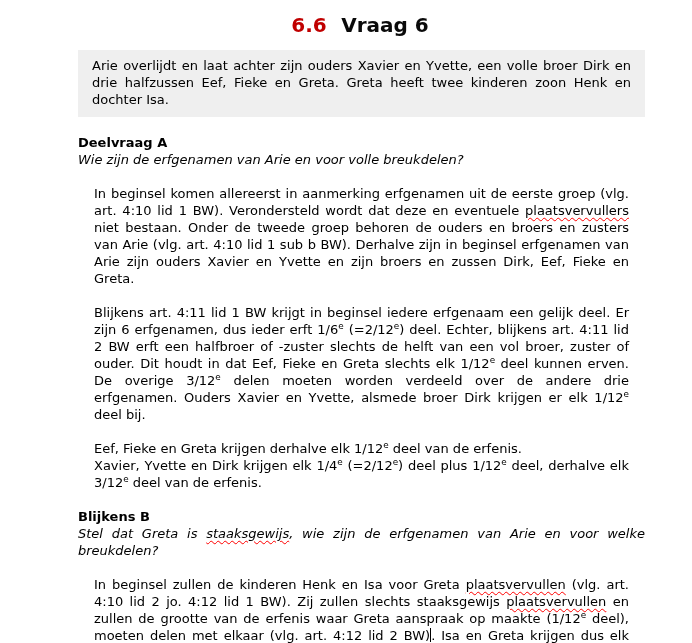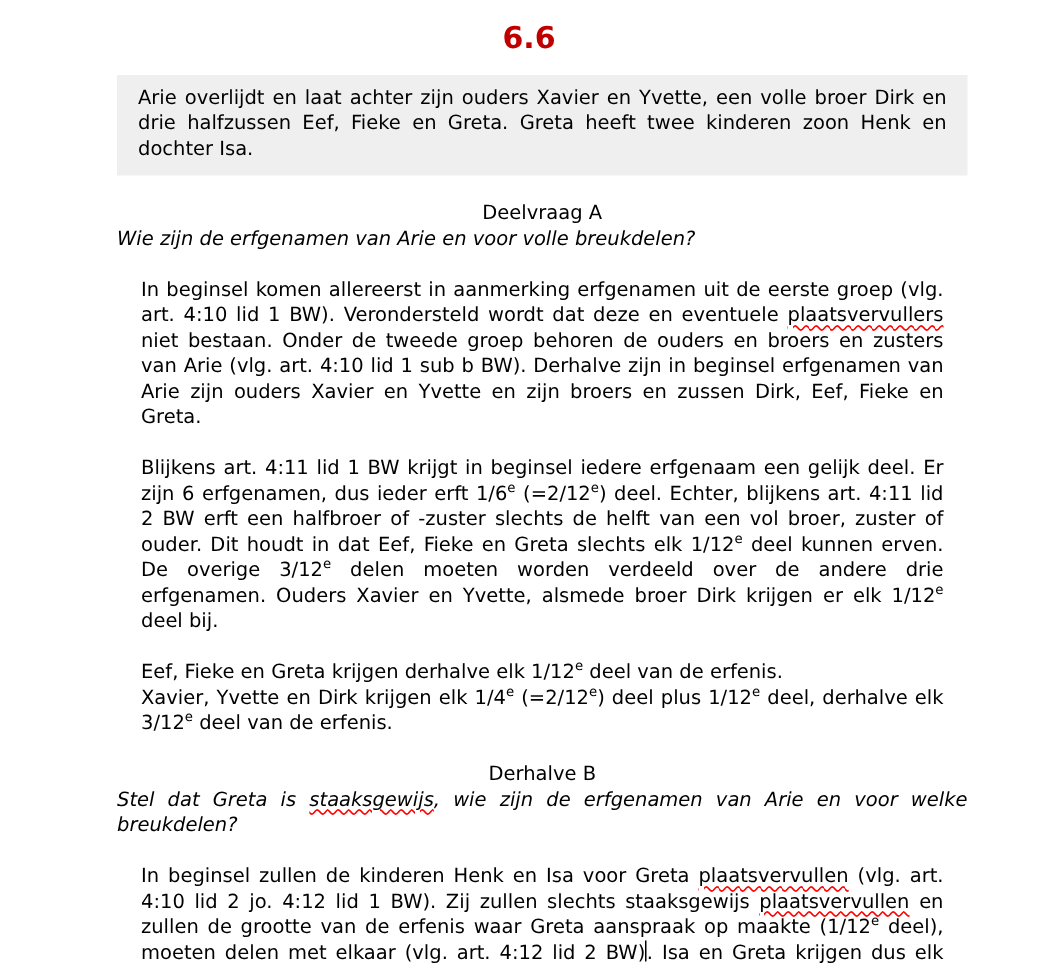--- a/index.html
+++ b/index.html
@@ -49,24 +49,23 @@
 
   .intro-box {
     background: var(--box_bg);
     padding: 7px 14px 9px 14px;
     text-align: justify;
     margin: 0 0 12px 0;
   }
 
   h2.subheading {
     font-size: 13px;
-    font-weight: normal;
+    font-weight: bold;
     margin: 17px 0 0 0;
     line-height: 17px;
-    text-align: center;
   }
   p.question {
     font-style: italic;
     text-align: justify;
     margin: 0 0 17px 0;
   }
   p.body {
     text-align: justify;
     margin: 17px 16px;
   }
@@ -87,32 +86,33 @@
     vertical-align: -2px;
   }
 </style>
 </head>
 <body>
 
 <div class="page">
 
   <div class="heading-row">
     <span class="section-number">6.6</span>
+    <h1 class="section-title">Vraag 6</h1>
   </div>
 
   <div class="content">
 
     <div class="intro-box"><span>Arie overlijdt en laat achter zijn ouders Xavier en Yvette, een volle broer Dirk en drie halfzussen Eef, Fieke en Greta. Greta heeft twee kinderen zoon Henk en dochter Isa.</span></div>
 
     <h2 class="subheading">Deelvraag A</h2>
     <p class="question"><span>Wie zijn de erfgenamen van Arie en voor volle breukdelen?</span></p>
 
     <p class="body"><span>In beginsel komen allereerst in aanmerking erfgenamen uit de eerste groep (vlg. art. 4:10 lid 1 BW). Verondersteld wordt dat deze en eventuele </span><span class="err">plaatsvervullers</span><span> niet bestaan. Onder de tweede groep behoren de ouders en broers en zusters van Arie (vlg. art. 4:10 lid 1 sub b BW). Derhalve zijn in beginsel erfgenamen van Arie zijn ouders Xavier en Yvette en zijn broers en zussen Dirk, Eef, Fieke en Greta.</span></p>
     <p class="body"><span>Blijkens art. 4:11 lid 1 BW krijgt in beginsel iedere erfgenaam een gelijk deel. Er zijn 6 erfgenamen, dus ieder erft 1/6</span><sup>e</sup><span> (=2/12</span><sup>e</sup><span>) deel. Echter, blijkens art. 4:11 lid 2 BW erft een halfbroer of -zuster slechts de helft van een vol broer, zuster of ouder. Dit houdt in dat Eef, Fieke en Greta slechts elk 1/12</span><sup>e</sup><span> deel kunnen erven. De overige 3/12</span><sup>e</sup><span> delen moeten worden verdeeld over de andere drie erfgenamen. Ouders Xavier en Yvette, alsmede broer Dirk krijgen er elk 1/12</span><sup>e</sup><span> deel bij.</span></p>
     <p class="body"><span>Eef, Fieke en Greta krijgen derhalve elk 1/12</span><sup>e</sup><span> deel van de erfenis.</span><br><span>Xavier, Yvette en Dirk krijgen elk 1/4</span><sup>e</sup><span> (=2/12</span><sup>e</sup><span>) deel plus 1/12</span><sup>e</sup><span> deel, derhalve elk 3/12</span><sup>e</sup><span> deel van de erfenis.</span></p>
 
-    <h2 class="subheading">Derhalve B</h2>
+    <h2 class="subheading">Blijkens B</h2>
     <p class="question"><span>Stel dat Greta is </span><span class="err">staaksgewijs</span><span>, wie zijn de erfgenamen van Arie en voor welke breukdelen?</span></p>
 
     <p class="body"><span>In beginsel zullen de kinderen Henk en Isa voor Greta </span><span class="err">plaatsvervullen</span><span> (vlg. art. 4:10 lid 2 jo. 4:12 lid 1 BW). Zij zullen slechts staaksgewijs </span><span class="err">plaatsvervullen</span><span> en zullen de grootte van de erfenis waar Greta aanspraak op maakte (1/12</span><sup>e</sup><span> deel), moeten delen met elkaar (vlg. art. 4:12 lid 2 BW)</span><span class="caret"></span><span>. Isa en Greta krijgen dus elk 1/24</span><sup>e</sup><span> deel van de erfenis.</span></p>
 
   </div>
 </div>
 
 </body></html>

